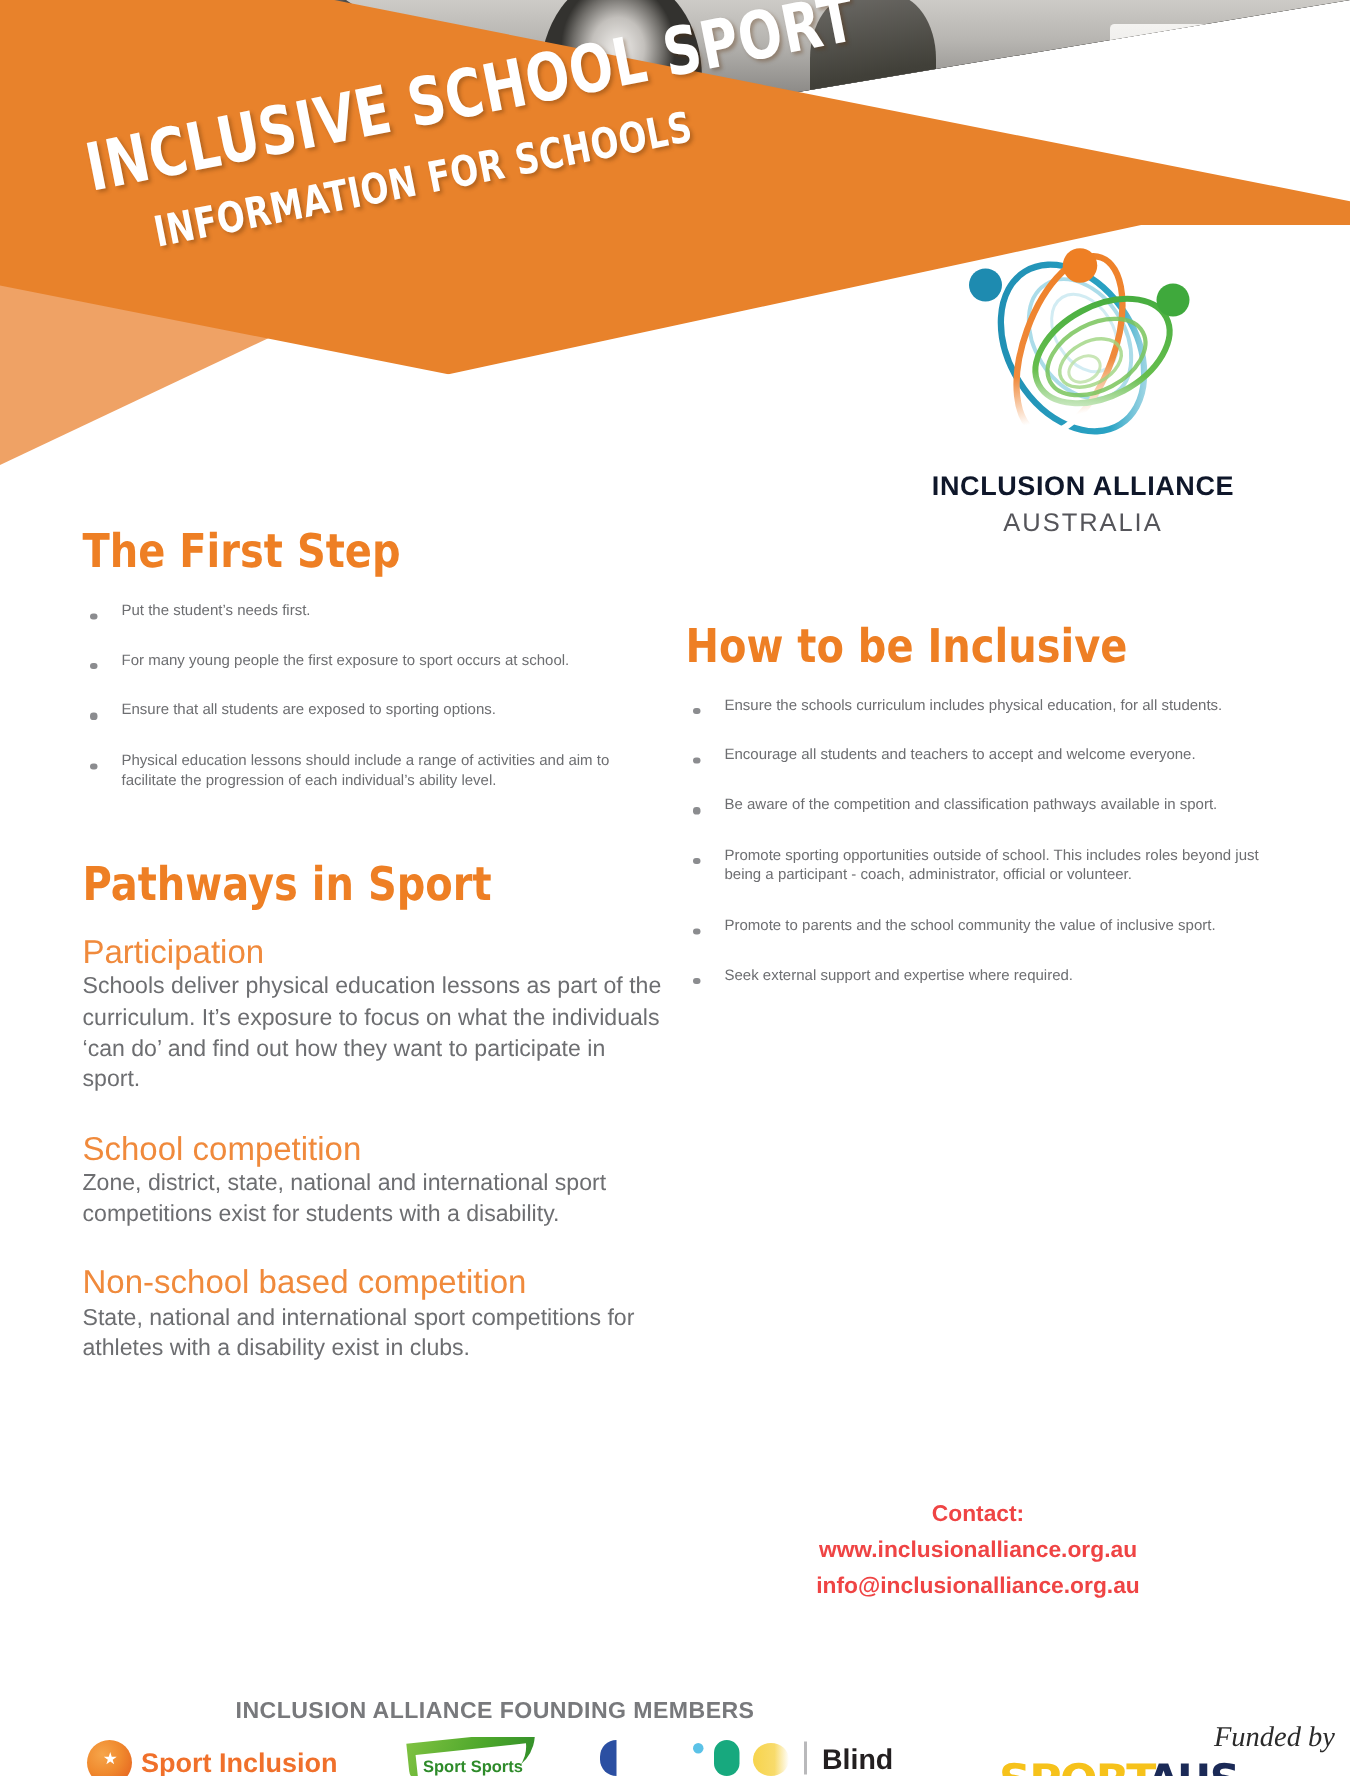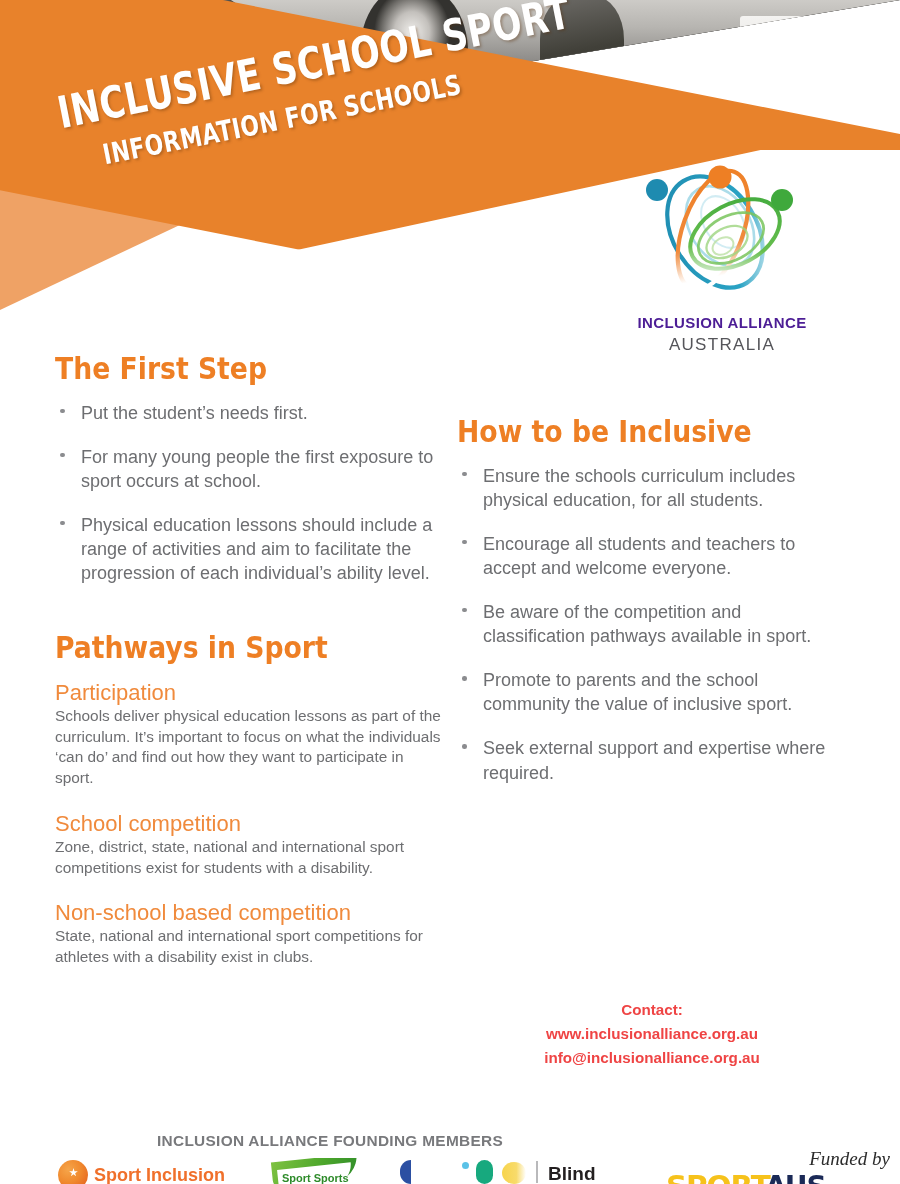--- a/index.html
+++ b/index.html
@@ -92,21 +92,21 @@
     font-weight:bold;font-size:28px;letter-spacing:.5px;
     line-height:1;white-space:nowrap;margin-top:14px;margin-left:36px;
     transform:scaleX(.78);transform-origin:0 50%;
   }
 
   
   .logo-wrap{position:absolute;left:572px;top:160px;width:300px;height:225px;text-align:center;}
   .logo-mark{width:210px;height:150px;margin:0 auto;display:block;}
   .logo-name{
     font-family:"Liberation Sans", sans-serif;
-    font-weight:bold;font-size:15px;color:#4c1d95;letter-spacing:.4px;
+    font-weight:bold;font-size:18px;color:#0f172a;letter-spacing:.4px;
     margin-top:4px;
   }
   .logo-sub{
     font-family:"Liberation Sans", sans-serif;
     font-weight:normal;font-size:17px;color:#55555a;letter-spacing:1.3px;
     margin-top:4px;
   }
 
   
   .col-left{position:absolute;left:55px;top:352px;width:390px;}
@@ -118,21 +118,21 @@
     line-height:1.05;letter-spacing:0px;
     transform:scaleX(.86);transform-origin:0 50%;
   }
   h3.sub{
     font-family:"Liberation Sans", sans-serif;
     color:#F08A3C;font-weight:normal;font-size:22px;margin:0 0 1px 0;line-height:1.15;
   }
   ul.bullets{list-style:none;margin:0;padding:0;}
   ul.bullets li{
     position:relative;padding-left:26px;margin-bottom:20px;
-    color:#6D6E71;font-size:18px;line-height:1.34;
+    color:#6D6E71;font-size:10px;line-height:1.34;
     font-family:"Liberation Sans", sans-serif;
   }
   ul.bullets li:before{
     content:"";position:absolute;left:5px;top:8px;
     width:4.5px;height:4.5px;border-radius:50%;background:#8b8c8f;
   }
   p.body{
     color:#6D6E71;font-size:15.4px;line-height:1.34;margin:0 0 22px 0;
     font-family:"Liberation Sans", sans-serif;
   }
@@ -259,43 +259,45 @@
   <div class="logo-sub">AUSTRALIA</div>
 </div>
 
 <div class="col-left">
 
   <h2 class="head">The First Step</h2>
 
   <ul class="bullets">
     <li>Put the student’s needs first.</li>
     <li>For many young people the first exposure to sport occurs at school.</li>
+    <li>Ensure that all students are exposed to sporting options.</li>
     <li>Physical education lessons should include a range of activities and aim to facilitate the progression of each individual’s ability level.</li>
   </ul>
 
   <div class="section-gap"></div>
 
   <h2 class="head">Pathways in Sport</h2>
 
   <h3 class="sub">Participation</h3>
-  <p class="body">Schools deliver physical education lessons as part of the curriculum. It’s important to focus on what the individuals ‘can do’ and find out how they want to participate in sport.</p>
+  <p class="body">Schools deliver physical education lessons as part of the curriculum. It’s exposure to focus on what the individuals ‘can do’ and find out how they want to participate in sport.</p>
 
   <h3 class="sub">School competition</h3>
   <p class="body">Zone, district, state, national and international sport competitions exist for students with a disability.</p>
 
   <h3 class="sub">Non-school based competition</h3>
   <p class="body">State, national and international sport competitions for athletes with a disability exist in clubs.</p>
 </div>
 
 <div class="col-right">
   <h2 class="head">How to be Inclusive</h2>
   <ul class="bullets">
     <li>Ensure the schools curriculum includes physical education, for all students.</li>
     <li>Encourage all students and teachers to accept and welcome everyone.</li>
     <li>Be aware of the competition and classification pathways available in sport.</li>
+    <li>Promote sporting opportunities outside of school. This includes roles beyond just being a participant - coach, administrator, official or volunteer.</li>
     <li>Promote to parents and the school community the value of inclusive sport.</li>
     <li>Seek external support and expertise where required.</li>
   </ul>
 </div>
 
 <div class="contact">
   <div>Contact:</div>
   <div>www.inclusionalliance.org.au</div>
   <div>info@inclusionalliance.org.au</div>
 </div>

